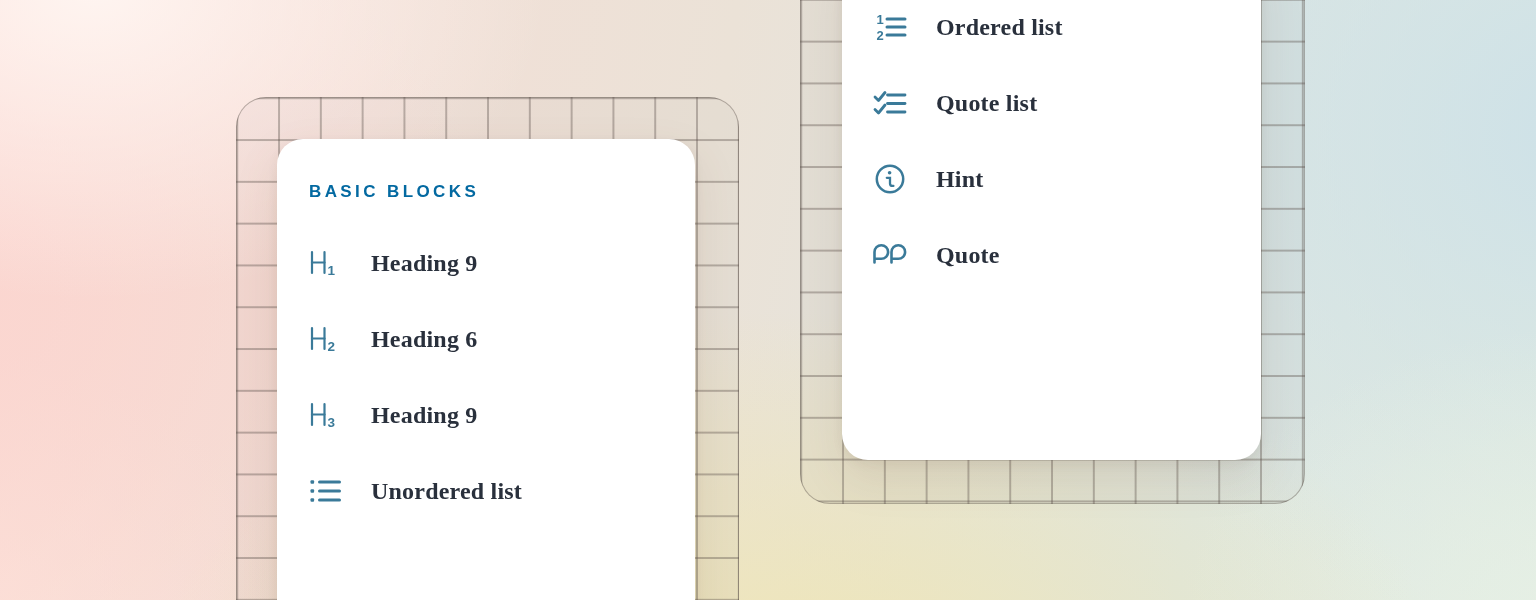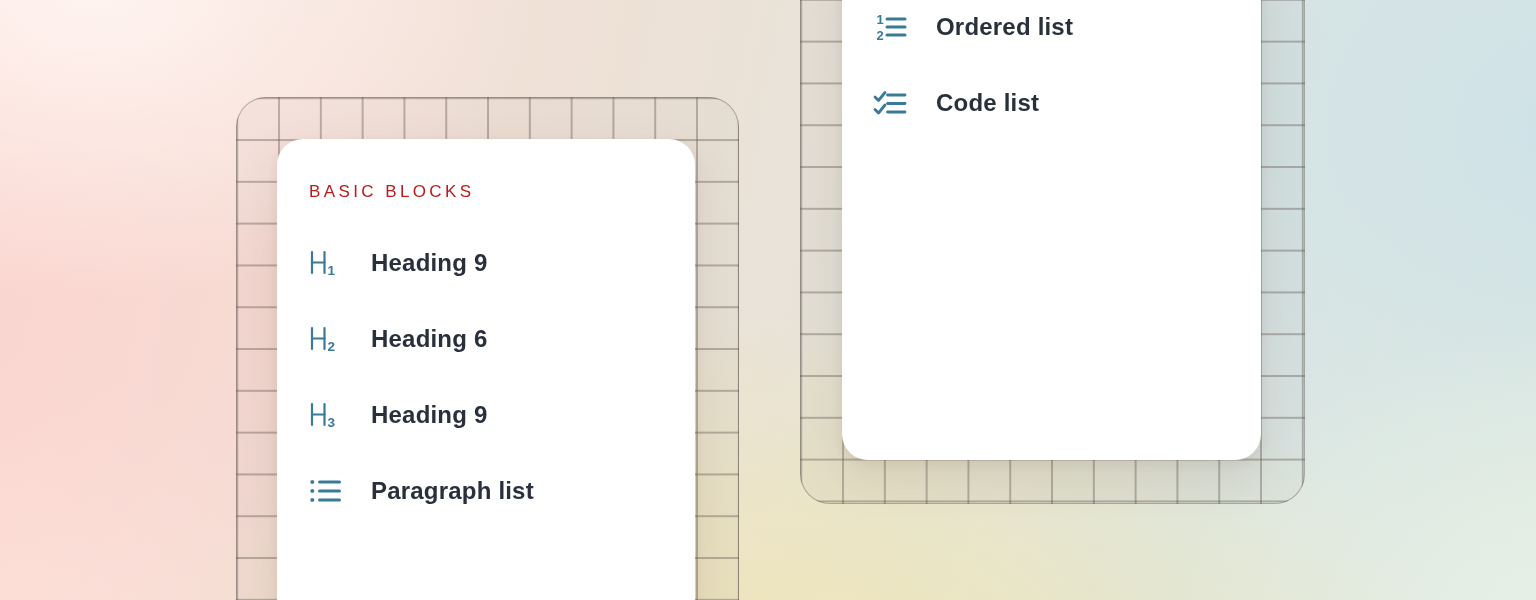--- a/index.html
+++ b/index.html
@@ -33,26 +33,26 @@
   .grid-left{left:236px;top:97px;width:501px;height:560px;}
   .grid-right{left:800px;top:-85px;width:503px;height:587px;}
   .card{
     position:absolute;background:#ffffff;border-radius:26px;
     box-shadow:0 18px 44px rgba(124,84,60,0.13), 0 4px 12px rgba(60,50,40,0.06);
   }
   .card-left{left:277px;top:139px;width:418px;height:520px;padding-left:30px;box-sizing:border-box;}
   .card-right{left:842px;top:-49px;width:419px;height:509px;padding:38px 0 0 30px;box-sizing:border-box;}
   .section-label{
     margin:43px 0 0 2px;height:20px;line-height:20px;
-    font-size:17px;font-weight:400;letter-spacing:3.4px;color:#b91c1c;
+    font-size:17px;font-weight:700;letter-spacing:3.4px;color:#0369a1;
   }
   .menu{margin-top:23px;}
   .menu-item{height:76px;display:flex;align-items:center;gap:28px;cursor:pointer;}
   .menu-item .icon{width:36px;height:36px;flex:0 0 36px;}
-  .menu-item .label{font-size:24px;font-weight:600;color:#29303c;letter-spacing:0.2px;}
+  .menu-item .label{font-size:24px;font-weight:600;color:#29303c;letter-spacing:0.2px;font-family:Liberation Serif, serif;}
   svg{display:block;}
   svg text{font-family:"Liberation Sans",sans-serif;font-weight:700;}
 </style>
 </head>
 <body>
 
 <div class="bg"></div>
 
 <div class="grid-panel grid-left"></div>
 <div class="grid-panel grid-right"></div>
@@ -110,21 +110,21 @@
           <path d="M12.5 9 H32.5"></path>
             <path d="M12.5 18 H32.5"></path>
             <path d="M12.5 27 H32.5"></path>
           <g fill="#3A7A99" stroke="none">
             <rect x="3.5" y="7.2" width="3.6" height="3.6" rx="1"></rect>
             <rect x="3.5" y="16.2" width="3.6" height="3.6" rx="1"></rect>
             <rect x="3.5" y="25.2" width="3.6" height="3.6" rx="1"></rect>
           </g>
         </svg>
       </span>
-      <span class="label">Paragraph list</span>
+      <span class="label">Unordered list</span>
     </div>
 
   </div>
 </div>
 
 <div class="card card-right">
   <div class="menu" style="margin-top:0;">
 
     <div class="menu-item">
       <span class="icon">
@@ -142,21 +142,44 @@
     <div class="menu-item">
       <span class="icon">
         <svg width="36" height="36" viewBox="0 0 36 36" fill="none" stroke="#3A7A99" stroke-width="2.8" stroke-linecap="round" stroke-linejoin="round">
           <path d="M15.5 10 H33"></path>
             <path d="M15.5 18.5 H33"></path>
             <path d="M15.5 27 H33"></path>
           <path d="M3 12 L6.5 15.5 L13 7.5"></path>
           <path d="M3 24.5 L6.5 28 L13 20"></path>
         </svg>
       </span>
-      <span class="label">Code list</span>
+      <span class="label">Quote list</span>
     </div>
 
 
+    <div class="menu-item">
+      <span class="icon">
+        <svg width="36" height="36" viewBox="0 0 36 36" fill="none" stroke="#3A7A99" stroke-width="2.5" stroke-linecap="round">
+          <circle cx="18" cy="18" r="13.2"></circle>
+          <circle cx="17.6" cy="11.8" r="1.8" fill="#3A7A99" stroke="none"></circle>
+          <path d="M14.8 16.8 H18 V22.4 A2.5 2.5 0 0 0 20.5 24.9 H21.4" stroke-width="2.3"></path>
+        </svg>
+      </span>
+      <span class="label">Hint</span>
+    </div>
 
+    <div class="menu-item">
+      <span class="icon">
+        <svg width="36" height="36" viewBox="0 0 36 36" fill="none" stroke="#3A7A99" stroke-width="2.6" stroke-linecap="round" stroke-linejoin="round">
+          <g transform="translate(2.5,8)">
+            <path d="M0 17.5 V7 A6.8 6.8 0 0 1 6.8 0.2 A6.8 6.8 0 0 1 13.6 7 A6.8 6.8 0 0 1 6.8 13.8 H0"></path>
+          </g>
+          <g transform="translate(19.5,8)">
+            <path d="M0 17.5 V7 A6.8 6.8 0 0 1 6.8 0.2 A6.8 6.8 0 0 1 13.6 7 A6.8 6.8 0 0 1 6.8 13.8 H0"></path>
+          </g>
+        </svg>
+      </span>
+      <span class="label">Quote</span>
+    </div>
 
 
   </div>
 </div>
 
 </body></html>

